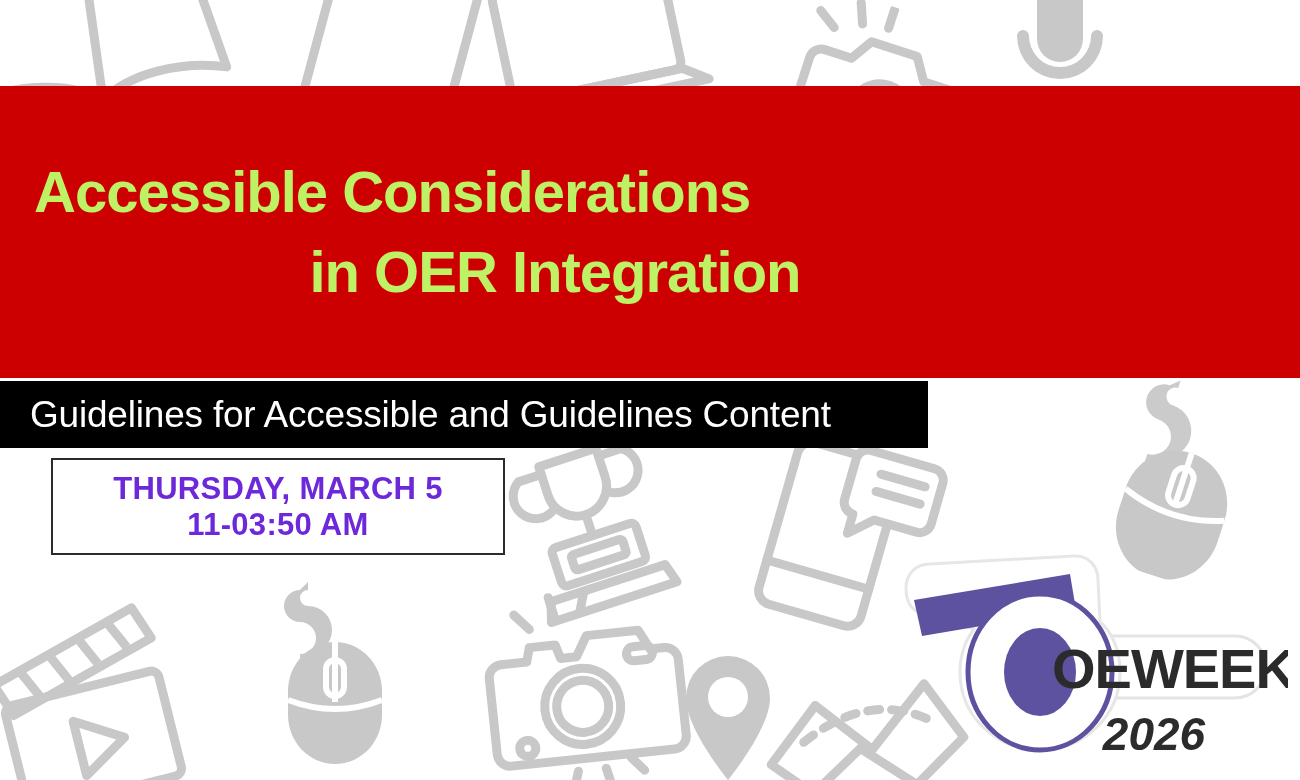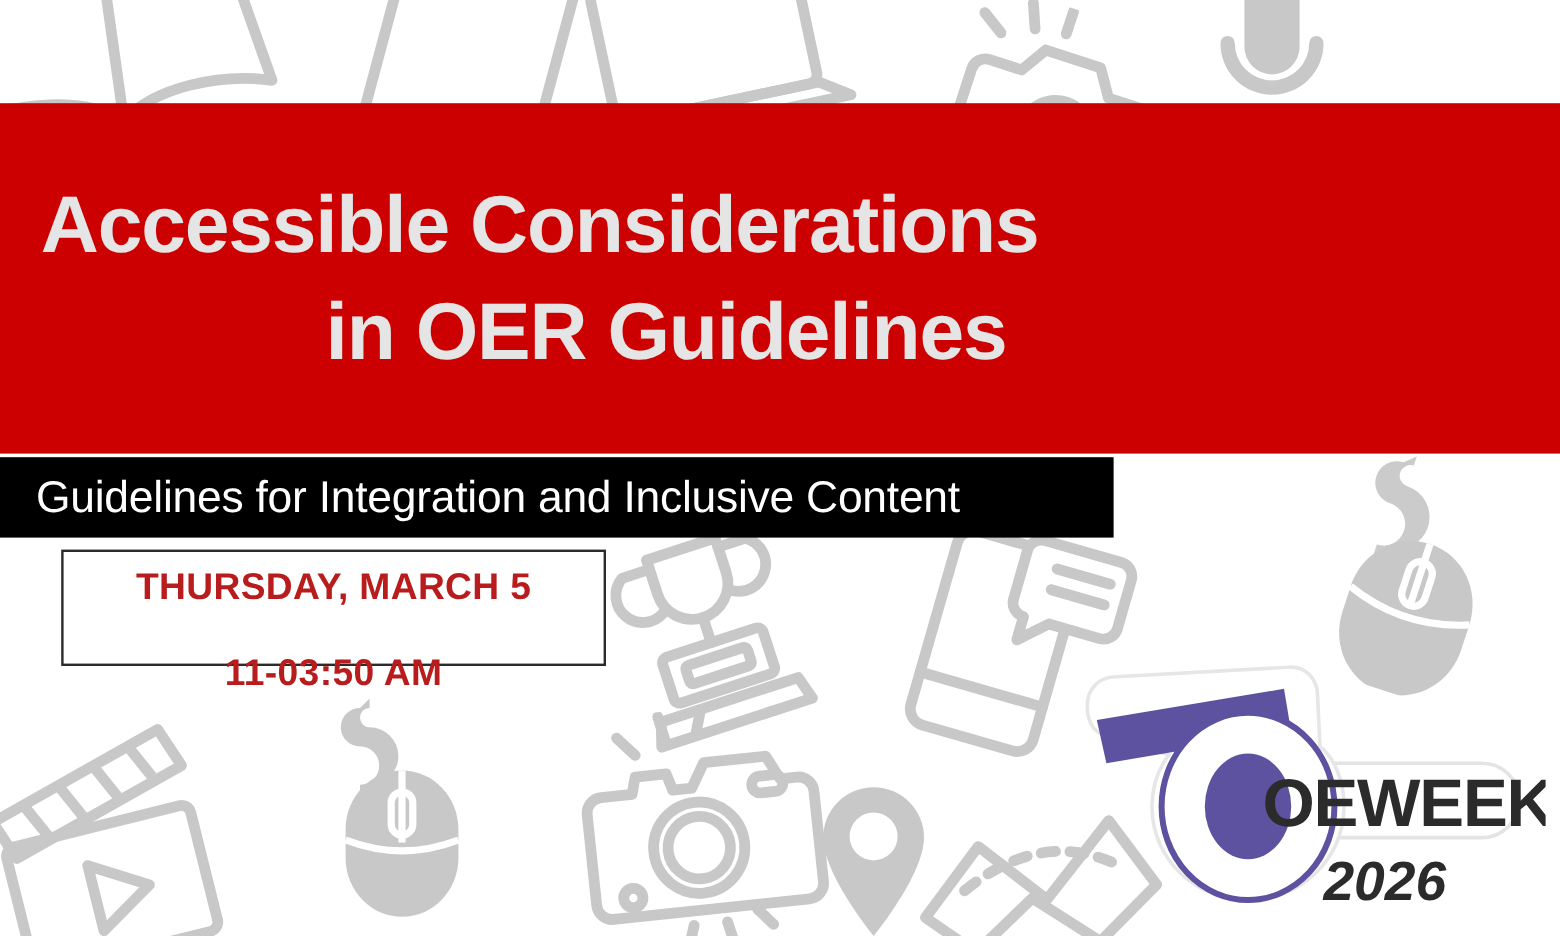--- a/index.html
+++ b/index.html
@@ -40,24 +40,24 @@
     height: 292px;
     background: #cc0000;
     z-index: 3;
     box-sizing: border-box;
     padding: 0 34px;
     display: flex;
     flex-direction: column;
     justify-content: center;
   }
   .title-line {
-    color: #e5e5e5;
+    color: #bef264;
     font-family: "Liberation Sans", sans-serif;
     font-weight: bold;
-    font-size: 67px;
+    font-size: 58px;
     line-height: 1.0;
     letter-spacing: -1px;
     white-space: nowrap;
   }
   #title-line-1 { text-align: left; margin-bottom: 22px; }
   #title-line-2 { text-align: center; padding-right: 190px; }
 
   
   #subtitle-band {
     position: absolute;
@@ -92,28 +92,27 @@
     background: #ffffff;
     border: 2px solid #2b2b2b;
     z-index: 4;
     display: flex;
     flex-direction: column;
     align-items: center;
     justify-content: center;
     box-sizing: border-box;
   }
   .date-line {
-    color: #b91c1c;
+    color: #6d28d9;
     font-family: "Liberation Sans", sans-serif;
     font-weight: bold;
     font-size: 31px;
     line-height: 1.16;
     letter-spacing: 0.3px;
     white-space: nowrap;
-    margin-top: 36px;
   }
 
   
   #oeweek-logo {
     position: absolute;
     left: 888px;
     top: 550px;
     width: 400px;
     height: 225px;
     z-index: 5;
@@ -250,25 +249,25 @@
     <div class="bg-icon" style="left:-30px; top:240px; transform:rotate(-10deg);">
       <svg width="120" height="110" viewBox="0 0 120 110" fill="none" stroke="currentColor" stroke-width="9" stroke-linejoin="round">
         <path d="M8 52 L110 10 L72 100 L54 68 Z"></path>
         <path d="M54 68 L110 10"></path>
       </svg>
     </div>
   </div>
 
   <div id="title-band">
     <div class="title-line" id="title-line-1">Accessible Considerations</div>
-    <div class="title-line" id="title-line-2">in OER Guidelines</div>
+    <div class="title-line" id="title-line-2">in OER Integration</div>
   </div>
 
   <div id="subtitle-band">
-    <div id="subtitle-text">Guidelines for Integration and Inclusive Content</div>
+    <div id="subtitle-text">Guidelines for Accessible and Guidelines Content</div>
   </div>
 
   <div id="date-box">
     <div class="date-line">THURSDAY, MARCH  5</div>
     <div class="date-line">11-03:50 AM</div>
   </div>
 
   <div id="oeweek-logo">
     <svg width="400" height="225" viewBox="0 0 400 225">
 

